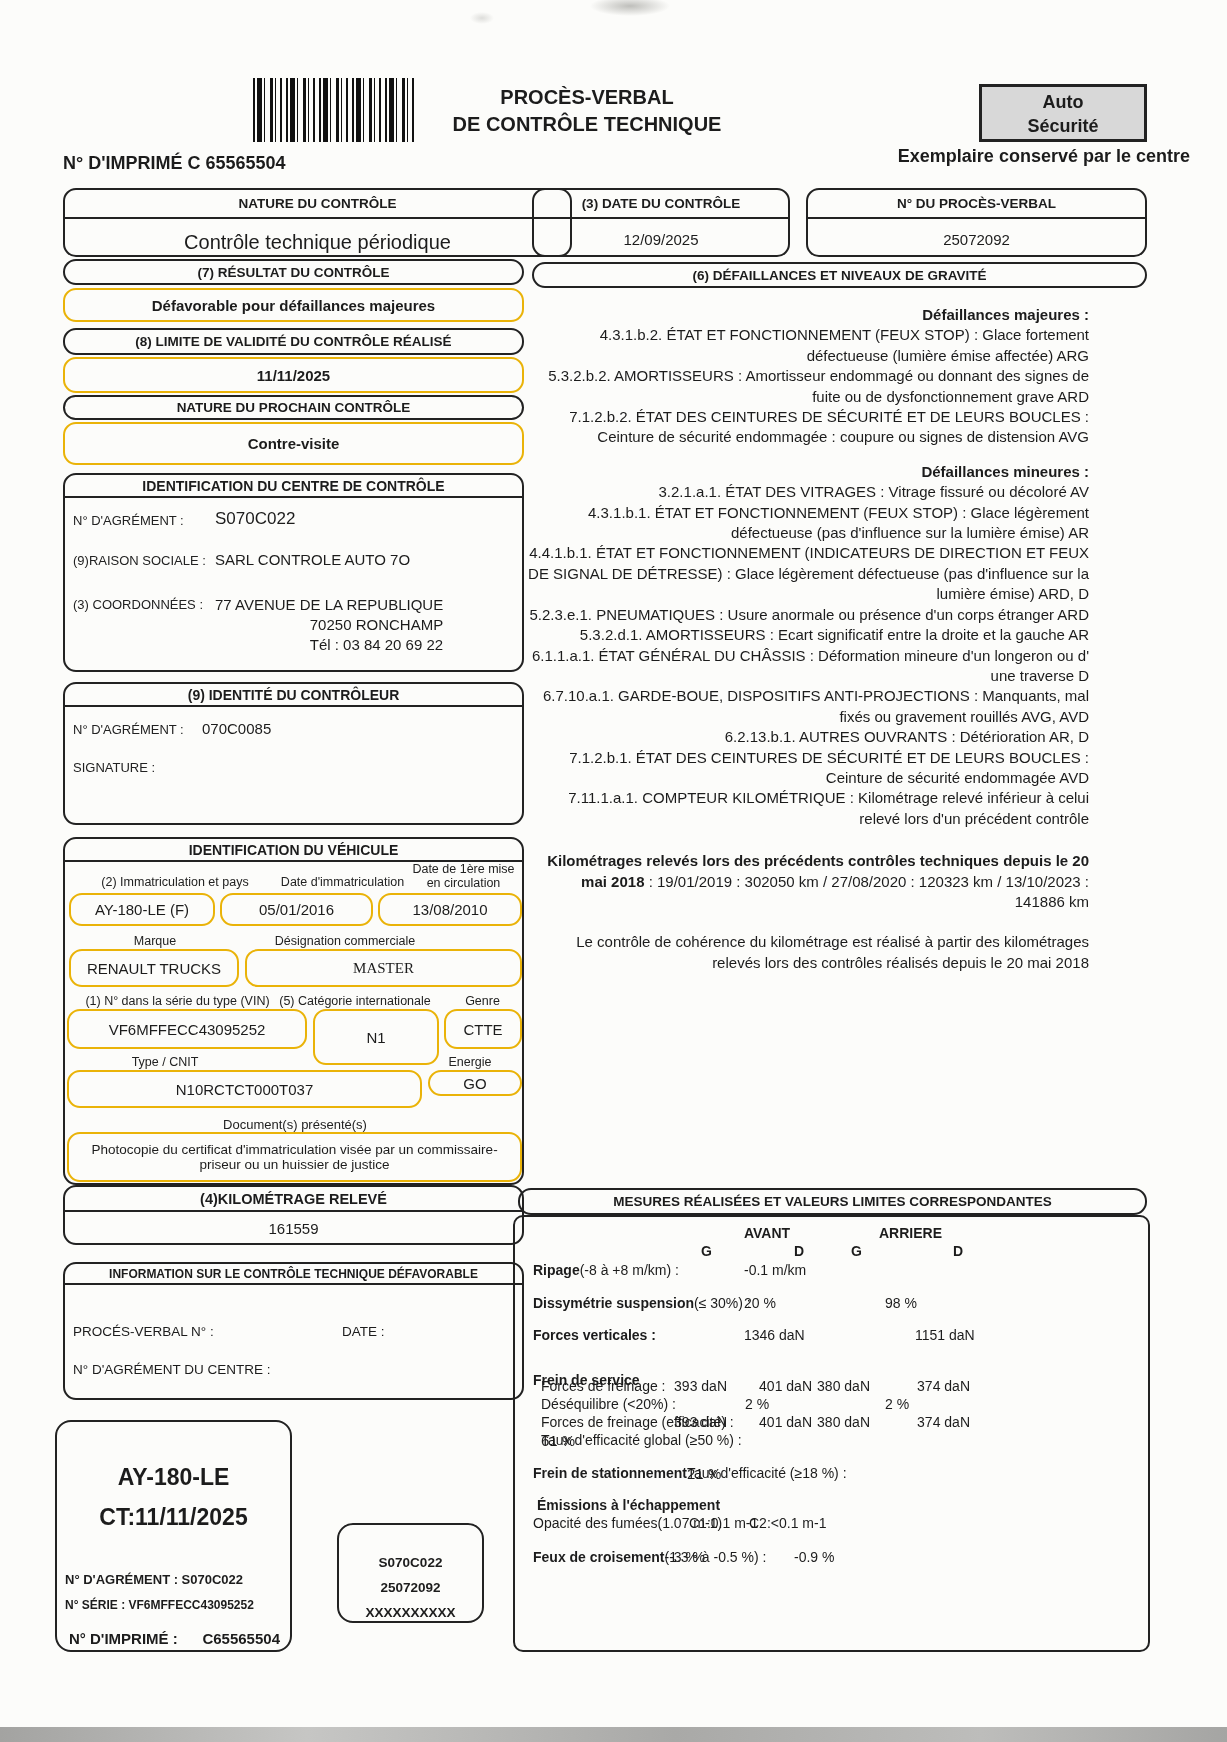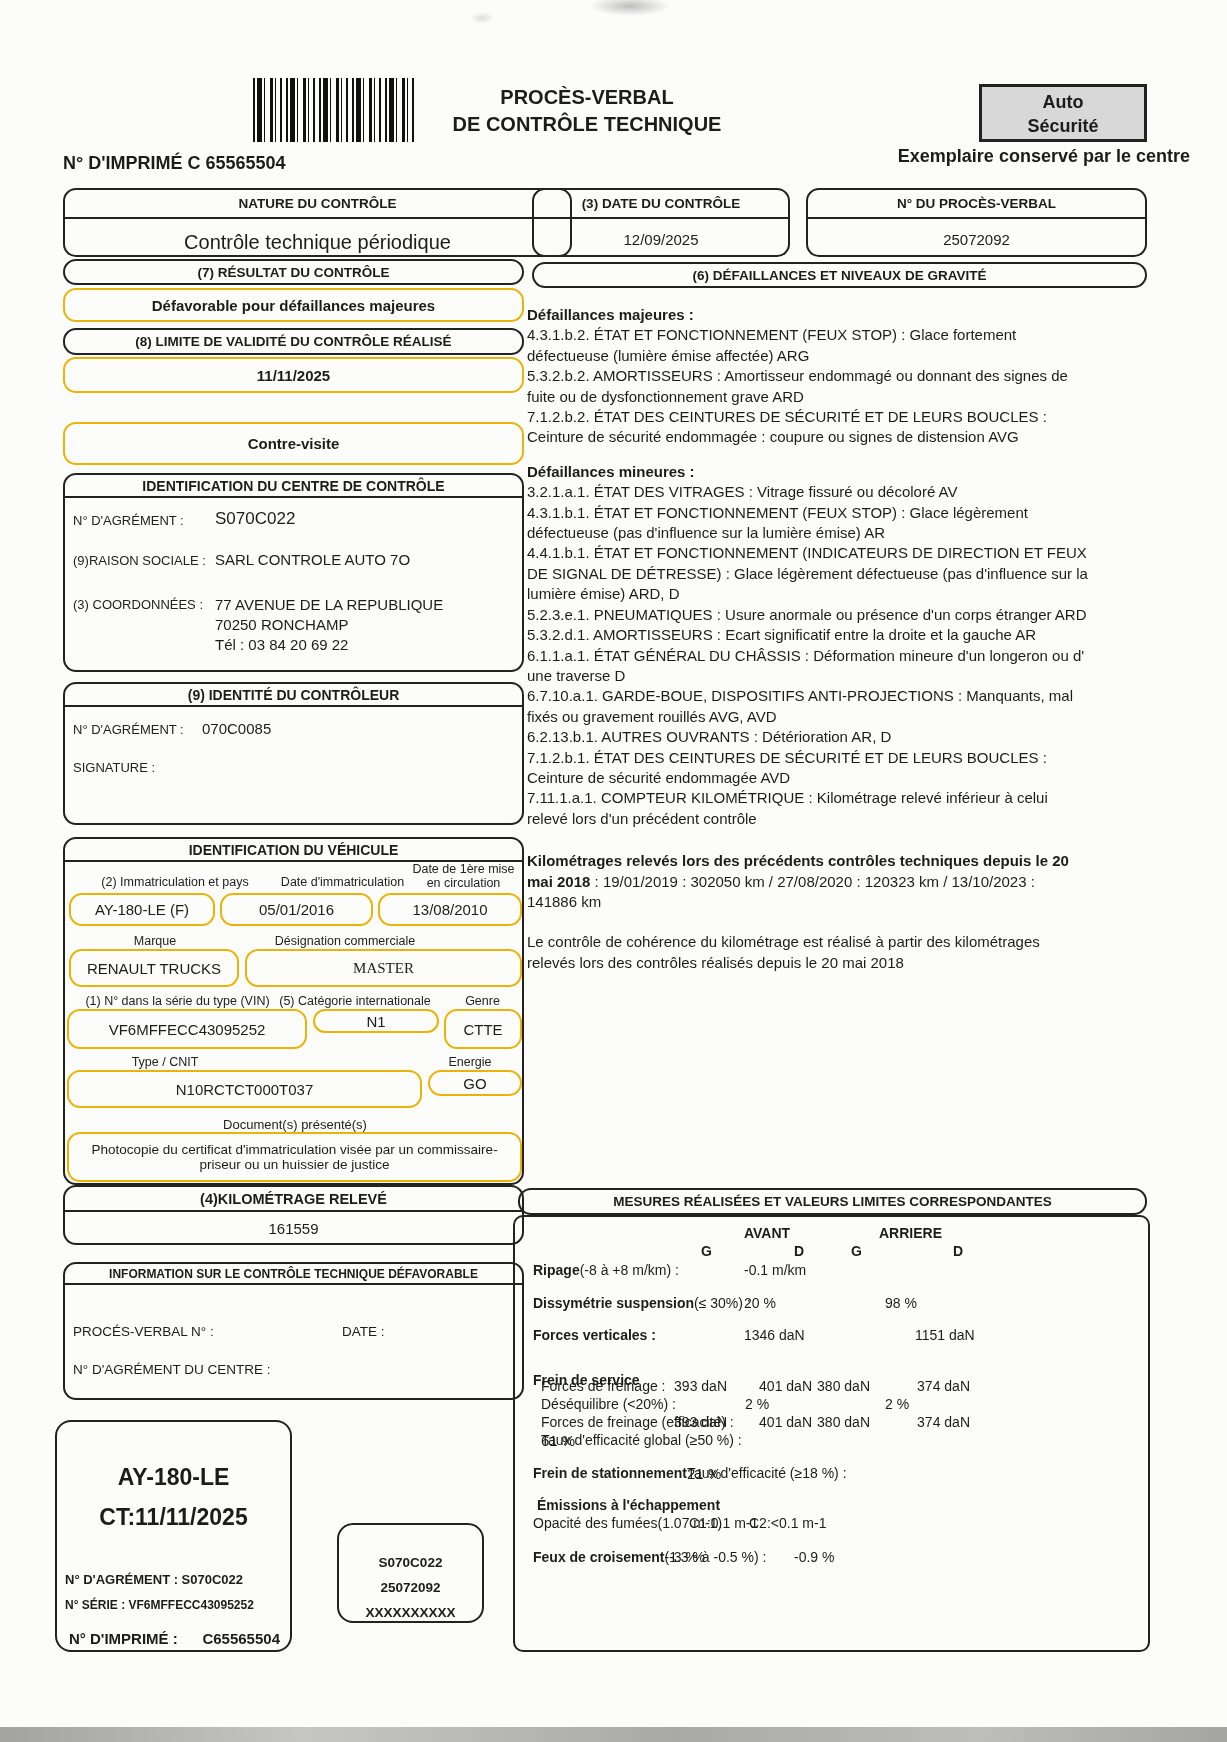--- a/index.html
+++ b/index.html
@@ -1,21 +1,21 @@
 <!DOCTYPE html>
 <html><head>
 <meta charset="utf-8">
 <style>
   html,body{margin:0;padding:0;background:#e8e8e6;}
   .page{
     position:relative;width:1227px;height:1742px;margin:0 auto;
     background:#fcfcfa;color:#1c1c1c;
     font-family:"Liberation Sans",sans-serif;overflow:hidden;
   }
-  .abs{position:absolute;}
+  .abs{position:absolute;text-align:right;}
   .box{position:absolute;border:2px solid #222;border-radius:13px;background:transparent;box-sizing:border-box;}
   .sec-head{font-weight:bold;text-align:center;border-bottom:2px solid #222;display:flex;align-items:center;justify-content:center;}
   .hdrbox{position:absolute;border:2px solid #222;border-radius:13px;box-sizing:border-box;display:flex;align-items:center;justify-content:center;font-weight:bold;}
   .valbox{position:absolute;border:2px solid #eab308;border-radius:13px;box-sizing:border-box;display:flex;align-items:center;justify-content:center;}
   .lbl{position:absolute;font-size:13px;color:#222;}
   .smalllbl{position:absolute;font-size:12.5px;text-align:center;color:#222;}
   .defects p{margin:0;font-size:15px;line-height:20.4px;}
   .defects .dtitle{font-weight:bold;}
   .mrow{position:absolute;left:0;right:0;height:19px;font-size:14px;}
   .mrow span{position:absolute;white-space:nowrap;}
@@ -68,20 +68,21 @@
     <div class="sec-head" style="height:27px;font-size:13.5px;">N° DU PROCÈS-VERBAL</div>
     <div style="text-align:center;font-size:15px;padding-top:12px;">25072092</div>
   </div>
 
   <div class="hdrbox" style="left:63px;top:259px;width:461px;height:26px;font-size:13.5px;">(7) RÉSULTAT DU CONTRÔLE</div>
   <div class="valbox b" style="left:63px;top:288px;width:461px;height:34px;font-size:15px;">Défavorable pour défaillances majeures</div>
 
   <div class="hdrbox" style="left:63px;top:328px;width:461px;height:27px;font-size:13.5px;">(8) LIMITE DE VALIDITÉ DU CONTRÔLE RÉALISÉ</div>
   <div class="valbox b" style="left:63px;top:357px;width:461px;height:36px;font-size:15px;">11/11/2025</div>
 
+  <div class="hdrbox" style="left:63px;top:395px;width:461px;height:25px;font-size:13.5px;">NATURE DU PROCHAIN CONTRÔLE</div>
   <div class="valbox b" style="left:63px;top:422px;width:461px;height:43px;font-size:15px;">Contre-visite</div>
 
   <div class="box" style="left:63px;top:473px;width:461px;height:199px;">
     <div class="sec-head" style="height:21px;font-size:14px;">IDENTIFICATION DU CENTRE DE CONTRÔLE</div>
     <div class="lbl" style="left:8px;top:38px;">N° D'AGRÉMENT :</div>
     <div class="abs" style="left:150px;top:34px;font-size:17px;">S070C022</div>
     <div class="lbl" style="left:8px;top:78px;">(9)RAISON SOCIALE :</div>
     <div class="abs" style="left:150px;top:76px;font-size:15px;">SARL CONTROLE AUTO 7O</div>
     <div class="lbl" style="left:8px;top:122px;">(3) COORDONNÉES :</div>
     <div class="abs" style="left:150px;top:120px;font-size:15px;line-height:20px;">
@@ -113,21 +114,21 @@
 
     <div class="smalllbl" style="left:20px;top:95px;width:140px;">Marque</div>
     <div class="smalllbl" style="left:190px;top:95px;width:180px;">Désignation commerciale</div>
     <div class="valbox" style="left:4px;top:110px;width:170px;height:38px;font-size:15px;">RENAULT TRUCKS</div>
     <div class="valbox" style="left:180px;top:110px;width:277px;height:38px;font-size:15px;font-family:Liberation Serif, serif;">MASTER</div>
 
     <div class="smalllbl" style="left:5px;top:155px;width:215px;">(1) N° dans la série du type (VIN)</div>
     <div class="smalllbl" style="left:210px;top:155px;width:160px;">(5) Catégorie internationale</div>
     <div class="smalllbl" style="left:385px;top:155px;width:65px;">Genre</div>
     <div class="valbox" style="left:2px;top:170px;width:240px;height:40px;font-size:15px;">VF6MFFECC43095252</div>
-    <div class="valbox" style="left:248px;top:170px;width:126px;height:24px;font-size:15px;">N1</div>
+    <div class="valbox" style="left:248px;top:170px;width:126px;height:56px;font-size:15px;">N1</div>
     <div class="valbox" style="left:379px;top:170px;width:78px;height:40px;font-size:15px;">CTTE</div>
 
     <div class="smalllbl" style="left:35px;top:216px;width:130px;">Type / CNIT</div>
     <div class="smalllbl" style="left:365px;top:216px;width:80px;">Energie</div>
     <div class="valbox" style="left:2px;top:231px;width:355px;height:38px;font-size:15px;">N10RCTCT000T037</div>
     <div class="valbox" style="left:363px;top:231px;width:94px;height:26px;font-size:15px;">GO</div>
 
     <div class="smalllbl" style="left:100px;top:278px;width:260px;font-size:13px;">Document(s) présenté(s)</div>
     <div class="valbox" style="left:2px;top:293px;width:455px;height:50px;font-size:13.5px;text-align:center;padding:2px 14px;">Photocopie du certificat d'immatriculation visée par un commissaire-priseur ou un huissier de justice</div>
   </div>

